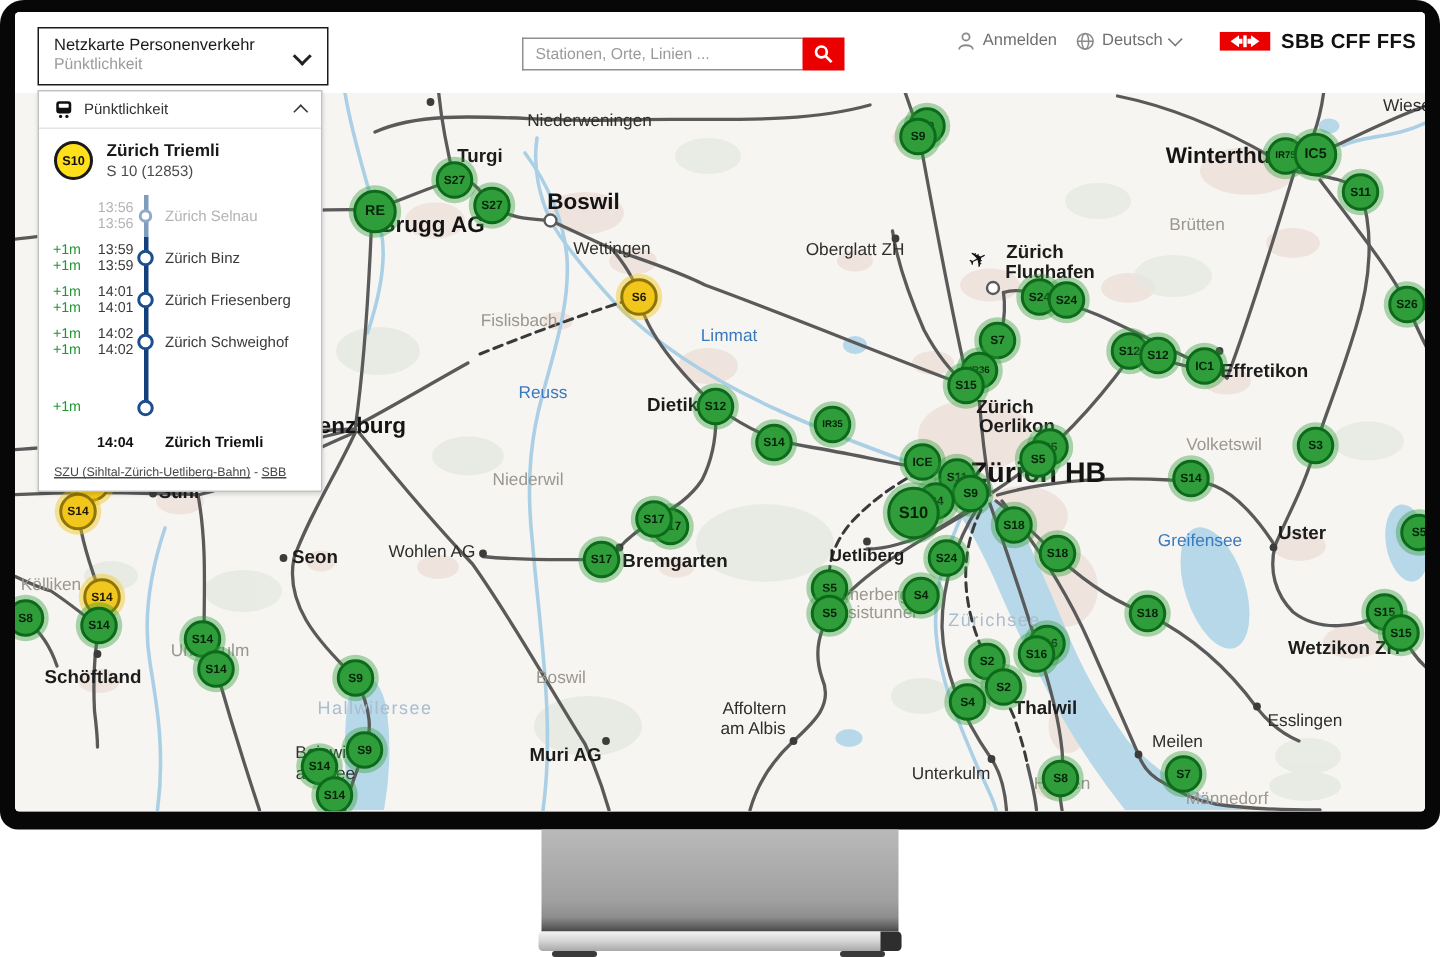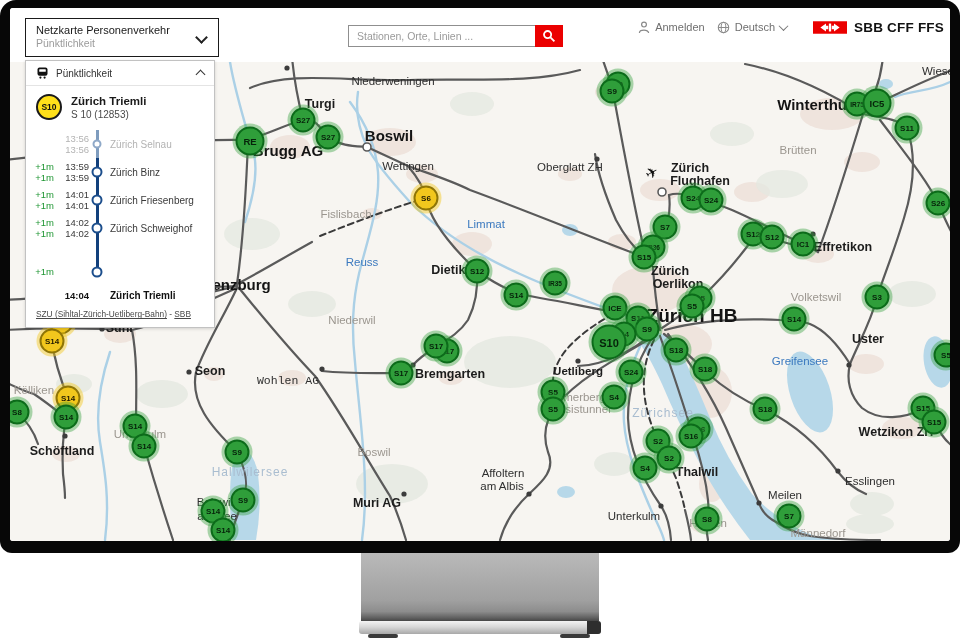--- a/index.html
+++ b/index.html
@@ -264,33 +264,33 @@
             <div class="mlabel lb-area" style="left: 336px; top: 152px; text-align: right;">Fislisbach</div>
             <div class="mlabel lb-town" style="left: 560px; top: 105px;">Oberglatt ZH</div>
             <div class="mlabel lb-plane" style="left: 642px; top: 111px;">✈</div>
             <div class="mlabel lb-city" style="left: 680px; top: 106px;">Zürich</div>
             <div class="mlabel lb-city" style="left: 690px; top: 119px;">Flughafen</div>
             <div class="mlabel lb-city-lg" style="left: 805px; top: 42px;">Winterthur</div>
             <div class="mlabel lb-town-left" style="left: 912px; top: 9px;">Wiesendangen</div>
             <div class="mlabel lb-area" style="left: 788px; top: 88px;">Brütten</div>
             <div class="mlabel lb-city" style="left: 833px; top: 185px;">Effretikon</div>
             <div class="mlabel lb-area" style="left: 806px; top: 235px;">Volketswil</div>
-            <div class="mlabel lb-city" style="left: 858px; top: 277px;">Uster</div>
+            <div class="mlabel lb-city" style="left: 858px; top: 293px;">Uster</div>
             <div class="mlabel lb-city" style="left: 886px; top: 370px;">Wetzikon ZH</div>
             <div class="mlabel lb-town" style="left: 860px; top: 419px;">Esslingen</div>
             <div class="mlabel lb-town" style="left: 775px; top: 433px;">Meilen</div>
             <div class="mlabel lb-area" style="left: 808px; top: 471px;">Männedorf</div>
             <div class="mlabel lb-city" style="left: 687px; top: 410px;">Thalwil</div>
             <div class="mlabel lb-area" style="left: 698px; top: 461px;">Horgen</div>
             <div class="mlabel lb-town" style="left: 624px; top: 454px;">Unterkulm</div>
             <div class="mlabel lb-town" style="left: 493px; top: 411px;">Affoltern</div>
             <div class="mlabel lb-town" style="left: 492px; top: 424px; text-align: center;">am Albis</div>
             <div class="mlabel lb-city" style="left: 367px; top: 441px;">Muri AG</div>
             <div class="mlabel lb-area" style="left: 364px; top: 390px;">Boswil</div>
-            <div class="mlabel lb-town" style="left: 278px; top: 318px; font-family: Liberation Mono, monospace;">Wohlen AG</div>
+            <div class="mlabel lb-town" style="left: 278px; top: 306px;">Wohlen AG</div>
             <div class="mlabel lb-city" style="left: 440px; top: 312px;">Bremgarten</div>
             <div class="mlabel lb-city" style="left: 200px; top: 309px;">Seon</div>
             <div class="mlabel lb-city" style="left: 110px; top: 266px;">Suhr</div>
             <div class="mlabel lb-city" style="left: 52px; top: 389px;">Schöftland</div>
             <div class="mlabel lb-area" style="left: 24px; top: 328px;">Kölliken</div>
             <div class="mlabel lb-area" style="left: 130px; top: 372px;">Unterkulm</div>
             <div class="mlabel lb-town" style="left: 205px; top: 440px;">Beinwil</div>
             <div class="mlabel lb-town" style="left: 207px; top: 454px;">am See</div>
             <div class="mlabel lb-area" style="left: 342px; top: 258px;">Niederwil</div>
             <div class="mlabel lb-city-lg" style="left: 227px; top: 222px;">Lenzburg</div>

